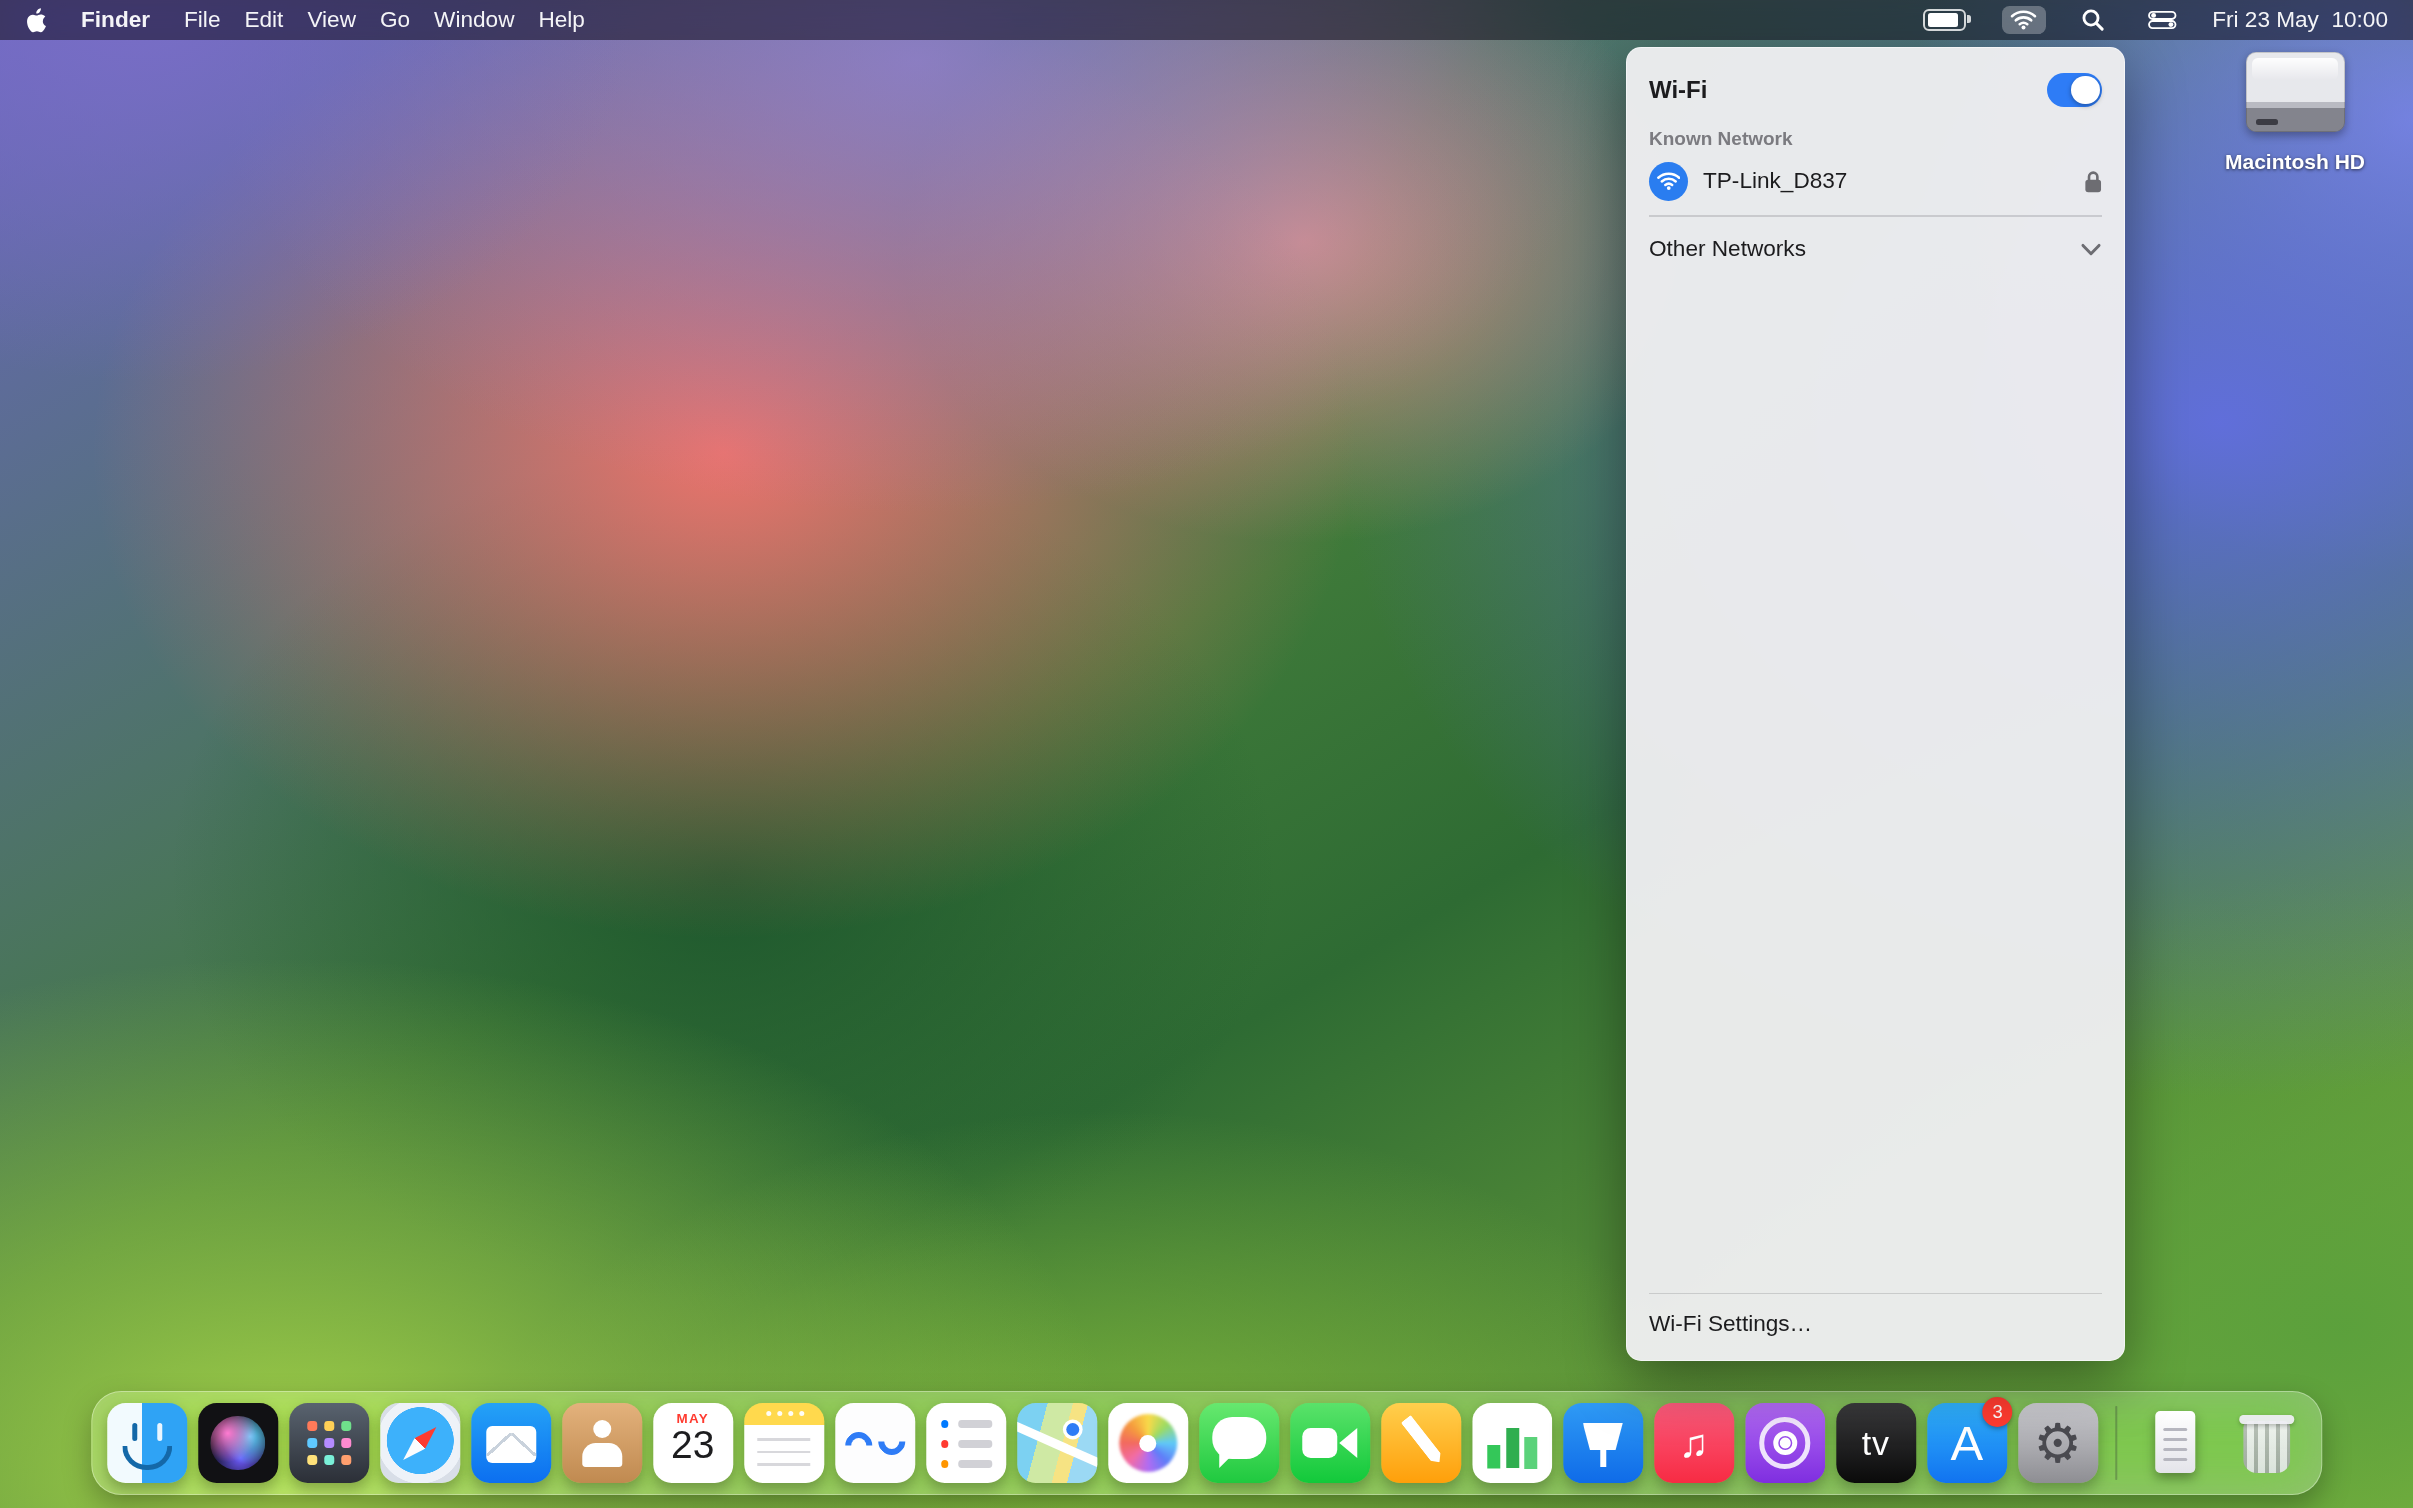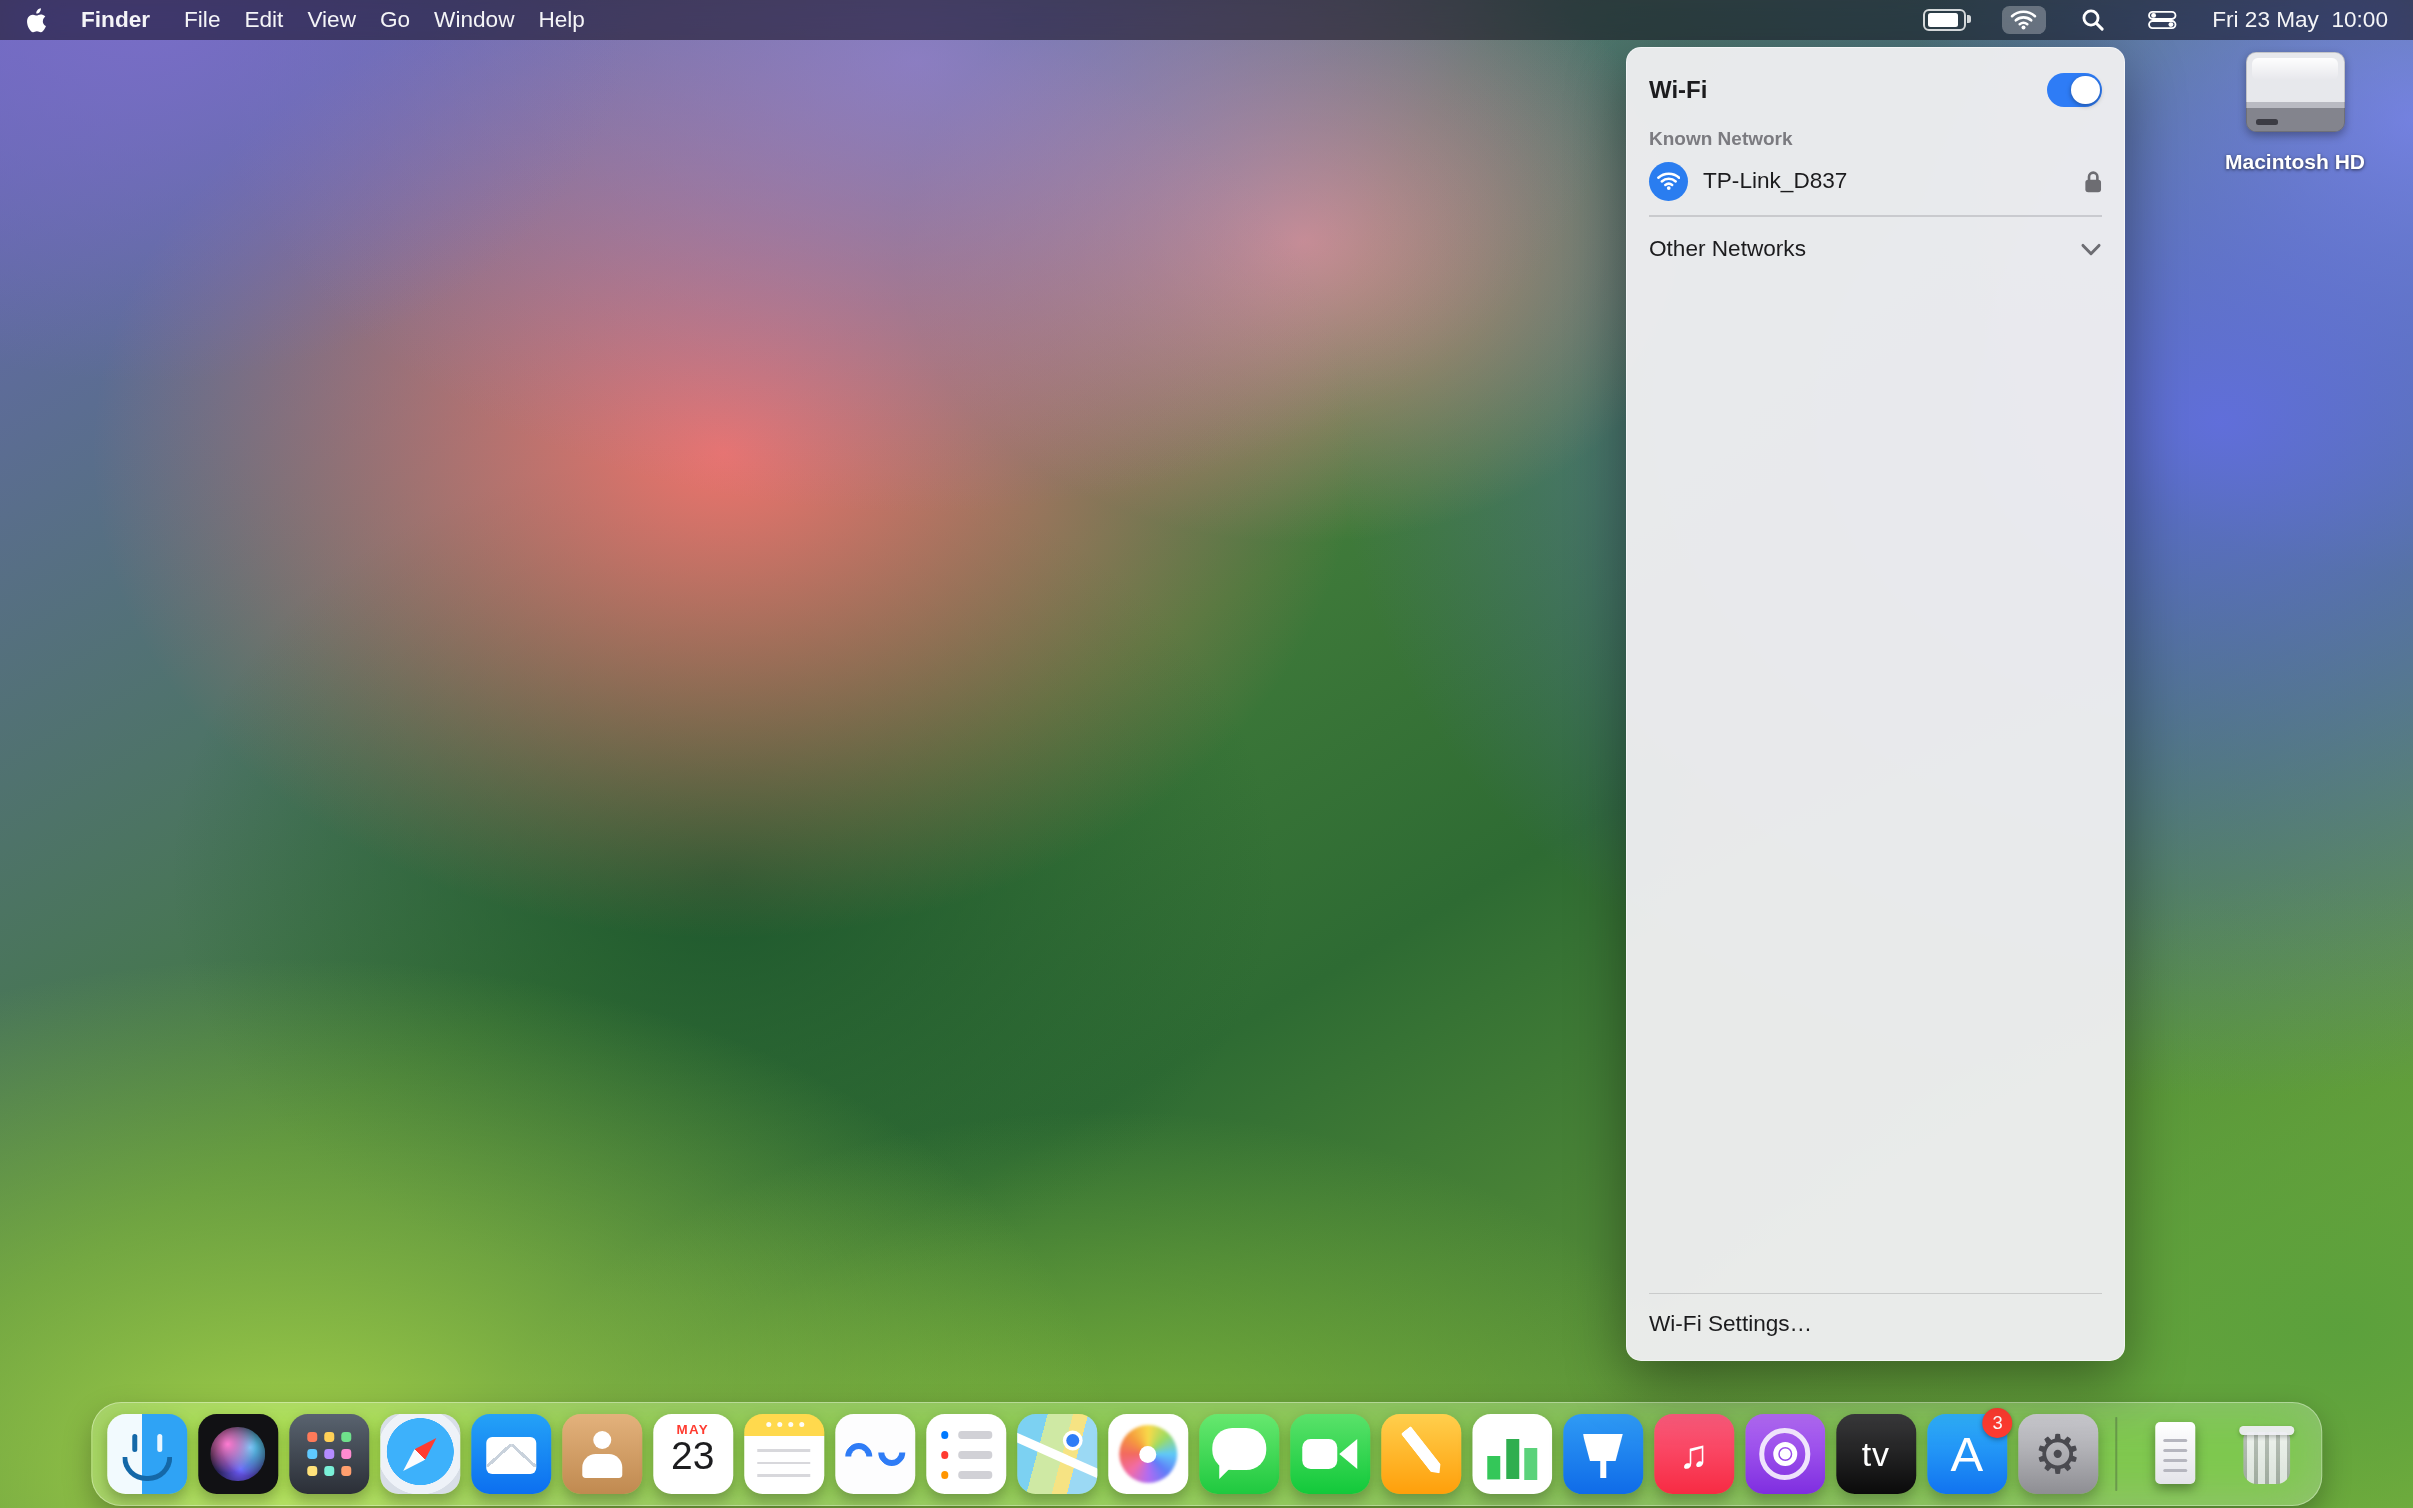--- a/index.html
+++ b/index.html
@@ -74,21 +74,21 @@
   .hd-icon{width:99px;height:80px;border-radius:10px;position:relative;
     background:linear-gradient(180deg,#e7e8ec 0 62%,#b9bac2 62% 70%,#83848d 70% 100%);
     box-shadow:inset 0 0 0 0.8px rgba(0,0,0,.2), 0 3.4px 8.4px rgba(0,0,0,.3);}
   .hd-icon::before{content:"";position:absolute;left:6.7px;right:6.7px;top:5.9px;height:22px;border-radius:5.9px;
     background:linear-gradient(180deg,rgba(255,255,255,.95),rgba(255,255,255,0));}
   .hd-icon::after{content:"";position:absolute;left:10px;bottom:7.5px;width:22px;height:5.9px;border-radius:2.5px;background:#3c3c44;}
   .hd-label{color:#fff;font-size:21px;font-weight:700;text-shadow:0 0.8px 3.4px rgba(0,0,0,.65);}
 
   
   .dock{
-    position:absolute;bottom:2px;left:50%;transform:translateX(-50%);
+    position:absolute;bottom:13px;left:50%;transform:translateX(-50%);
     display:flex;align-items:center;gap:11px;padding:11px 15px;
     background:rgba(250,250,252,.3);border:0.8px solid rgba(255,255,255,.35);
     border-radius:30px;backdrop-filter:blur(30px) saturate(1.7);
     box-shadow:0 11.7px 28.5px rgba(0,0,0,.28);z-index:30;
   }
   .dock-sep{width:2.1px;height:74px;background:rgba(40,40,50,.28);border-radius:0.8px;margin:0 6.7px;}
   .dock-item{width:80px;height:80px;position:relative;cursor:pointer;}
   .di{position:absolute;inset:0;border-radius:18.4px;overflow:hidden;box-shadow:0 6.7px 13.4px rgba(0,0,0,.25);}
   .di.no-bg{box-shadow:none;overflow:visible;}
   .glyph{position:absolute;inset:0;display:flex;align-items:center;justify-content:center;color:#fff;}

